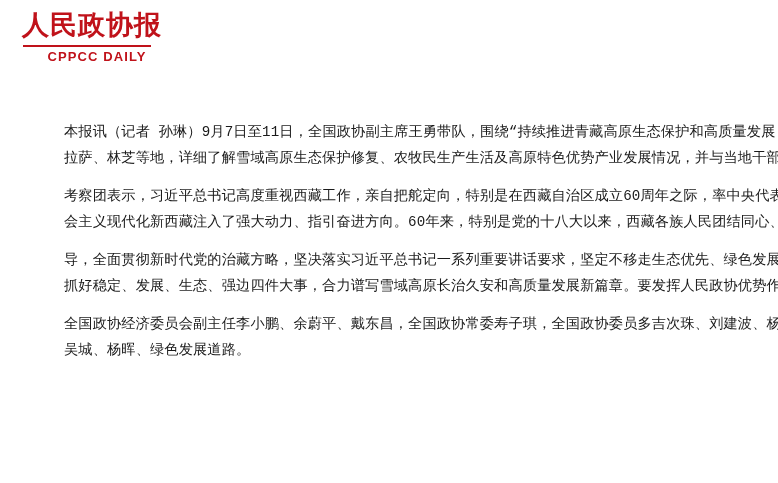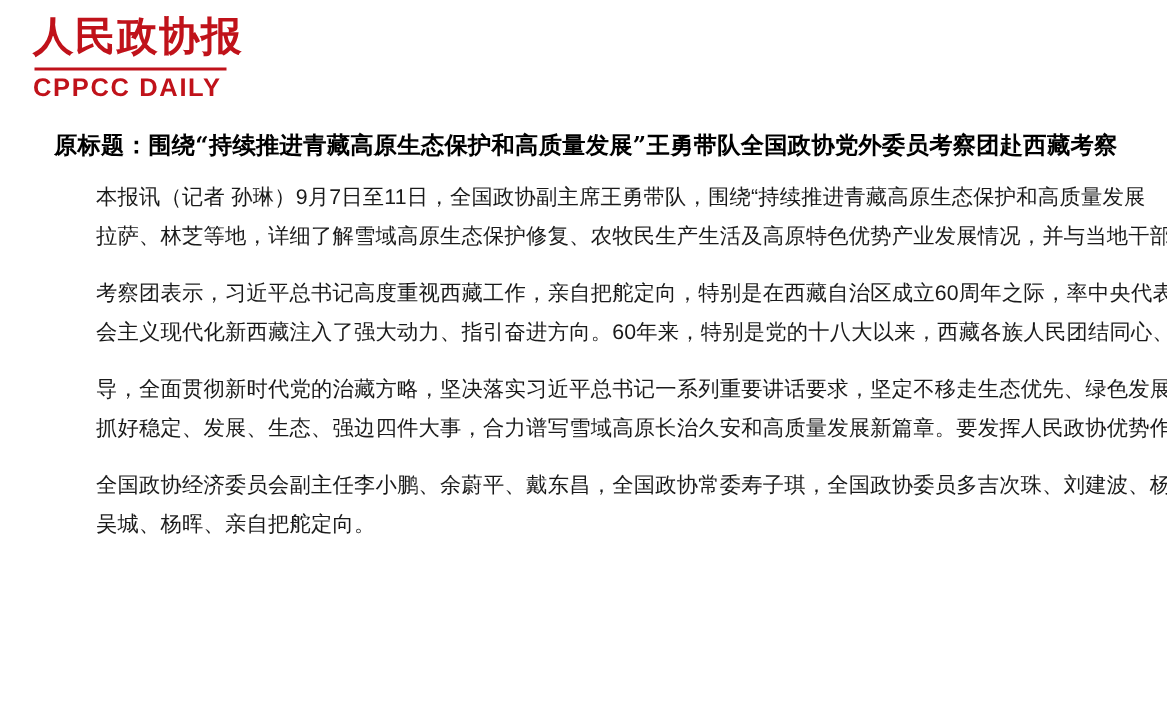--- a/index.html
+++ b/index.html
@@ -37,25 +37,26 @@
     white-space: nowrap;
   }
   .masthead-rule {
     width: 128px;
     height: 1.5px;
     background: #c0121a;
     margin: 3px 0 2px 1px;
   }
   .masthead-en {
     font-family: "Liberation Sans", sans-serif;
-    font-size: 17px;
+    font-size: 13px;
     font-weight: bold;
     color: #c0121a;
     letter-spacing: 1.1px;
     white-space: nowrap;
+    text-align: center;
   }
 
   
   .headline {
     position: absolute;
     left: 36px;
     top: 85px;
     width: 716px;
     font-family: "DejaVu Serif", "Liberation Serif", serif;
     font-size: 15.5px;
@@ -68,21 +69,21 @@
   }
 
   
   .body-text {
     position: absolute;
     left: 36px;
     top: 120px;
     width: 742px;
   }
   .para {
-    font-family: Liberation Sans, sans-serif;
+    font-family: Liberation Mono, monospace;
     font-size: 14.2px;
     color: #1a1a1a;
     line-height: 25.5px;
     margin: 0 0 13px 0;
     text-indent: 28px;
     letter-spacing: 0.15px;
     white-space: nowrap;
     overflow: hidden;
   }
   .para.last {
@@ -105,39 +106,38 @@
 <body>
 
 <div class="page">
 
   <div class="masthead">
     <div class="masthead-cn">人民政协报</div>
     <div class="masthead-rule"></div>
     <div class="masthead-en">CPPCC DAILY</div>
   </div>
 
-  <div class="headline">原标题：围绕“持续推进青藏高原生态保护和高质量发展”王勇带队全国政协党外委员考察团赴西藏考察</div>
 
   <div class="body-text">
 
     <p class="para para-wrap">
       <span class="para-line indent">本报讯（记者 孙琳）9月7日至11日，全国政协副主席王勇带队，围绕“持续推进青藏高原生态保护和高质量发展</span>
       <span class="para-line">拉萨、林芝等地，详细了解雪域高原生态保护修复、农牧民生产生活及高原特色优势产业发展情况，并与当地干部群众</span>
     </p>
 
     <p class="para para-wrap">
       <span class="para-line indent">考察团表示，习近平总书记高度重视西藏工作，亲自把舵定向，特别是在西藏自治区成立60周年之际，率中央代表</span>
       <span class="para-line">会主义现代化新西藏注入了强大动力、指引奋进方向。60年来，特别是党的十八大以来，西藏各族人民团结同心、携</span>
     </p>
 
     <p class="para para-wrap">
       <span class="para-line">导，全面贯彻新时代党的治藏方略，坚决落实习近平总书记一系列重要讲话要求，坚定不移走生态优先、绿色发展道路</span>
       <span class="para-line">抓好稳定、发展、生态、强边四件大事，合力谱写雪域高原长治久安和高质量发展新篇章。要发挥人民政协优势作用</span>
     </p>
 
     <p class="para para-wrap last">
       <span class="para-line indent">全国政协经济委员会副主任李小鹏、余蔚平、戴东昌，全国政协常委寿子琪，全国政协委员多吉次珠、刘建波、杨</span>
-      <span class="para-line">吴城、杨晖、亲自把舵定向。</span>
+      <span class="para-line">吴城、杨晖、绿色发展道路。</span>
     </p>
 
   </div>
 
 </div>
 
 </body></html>

